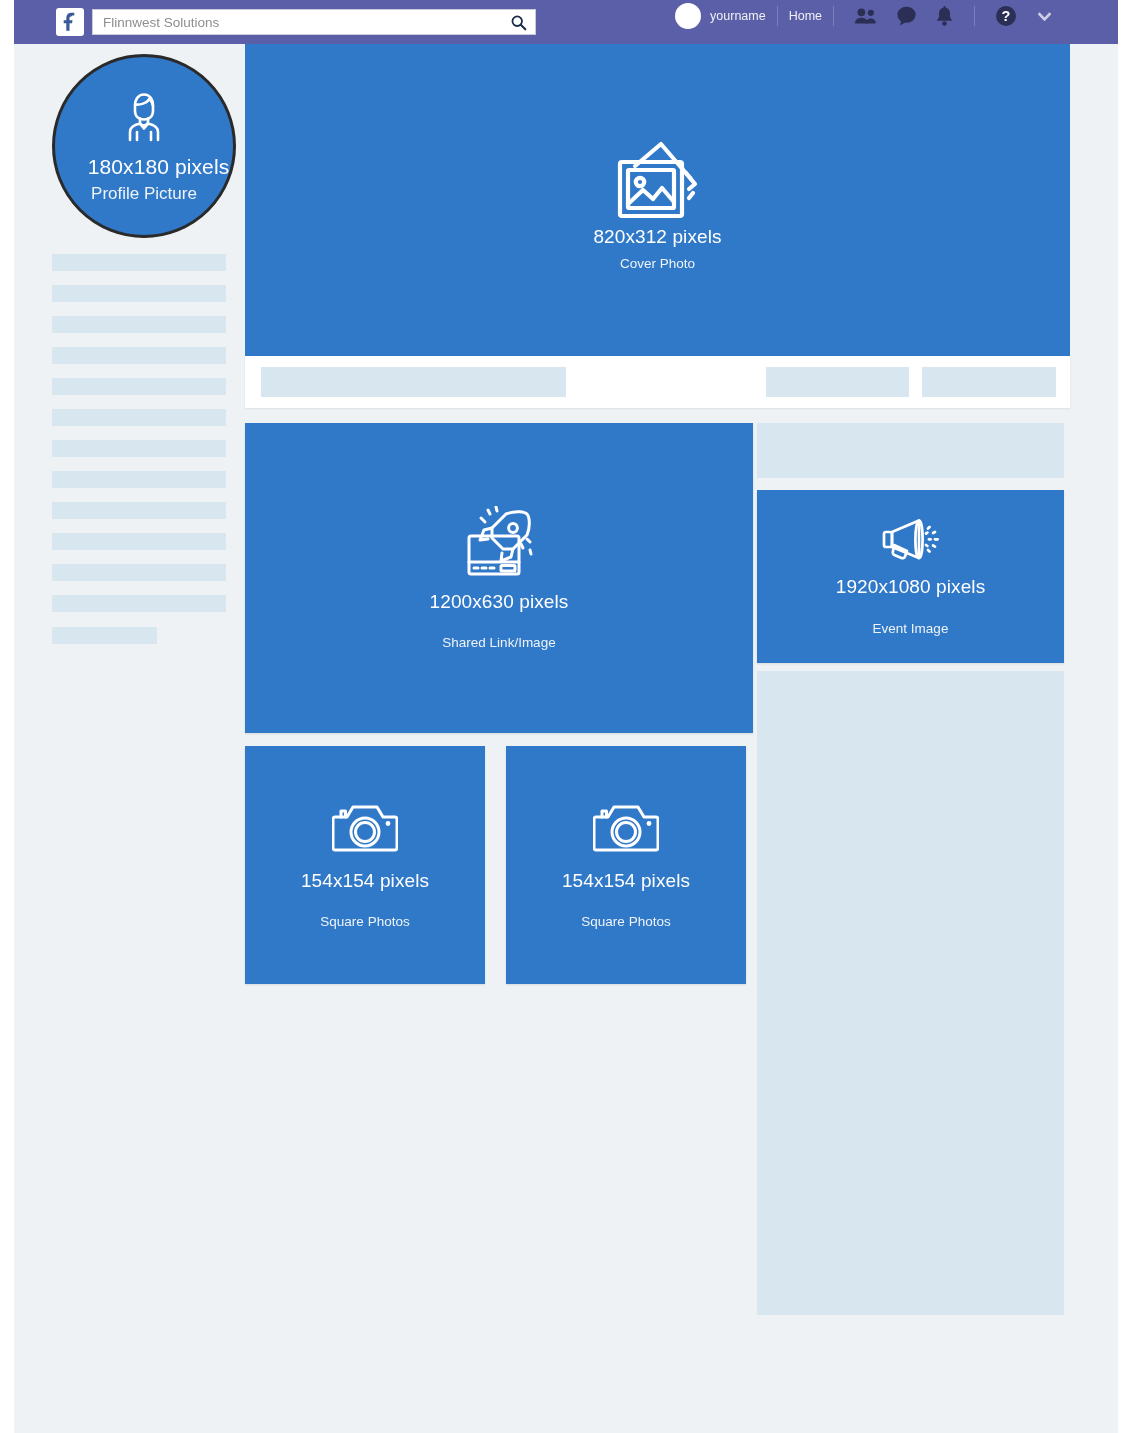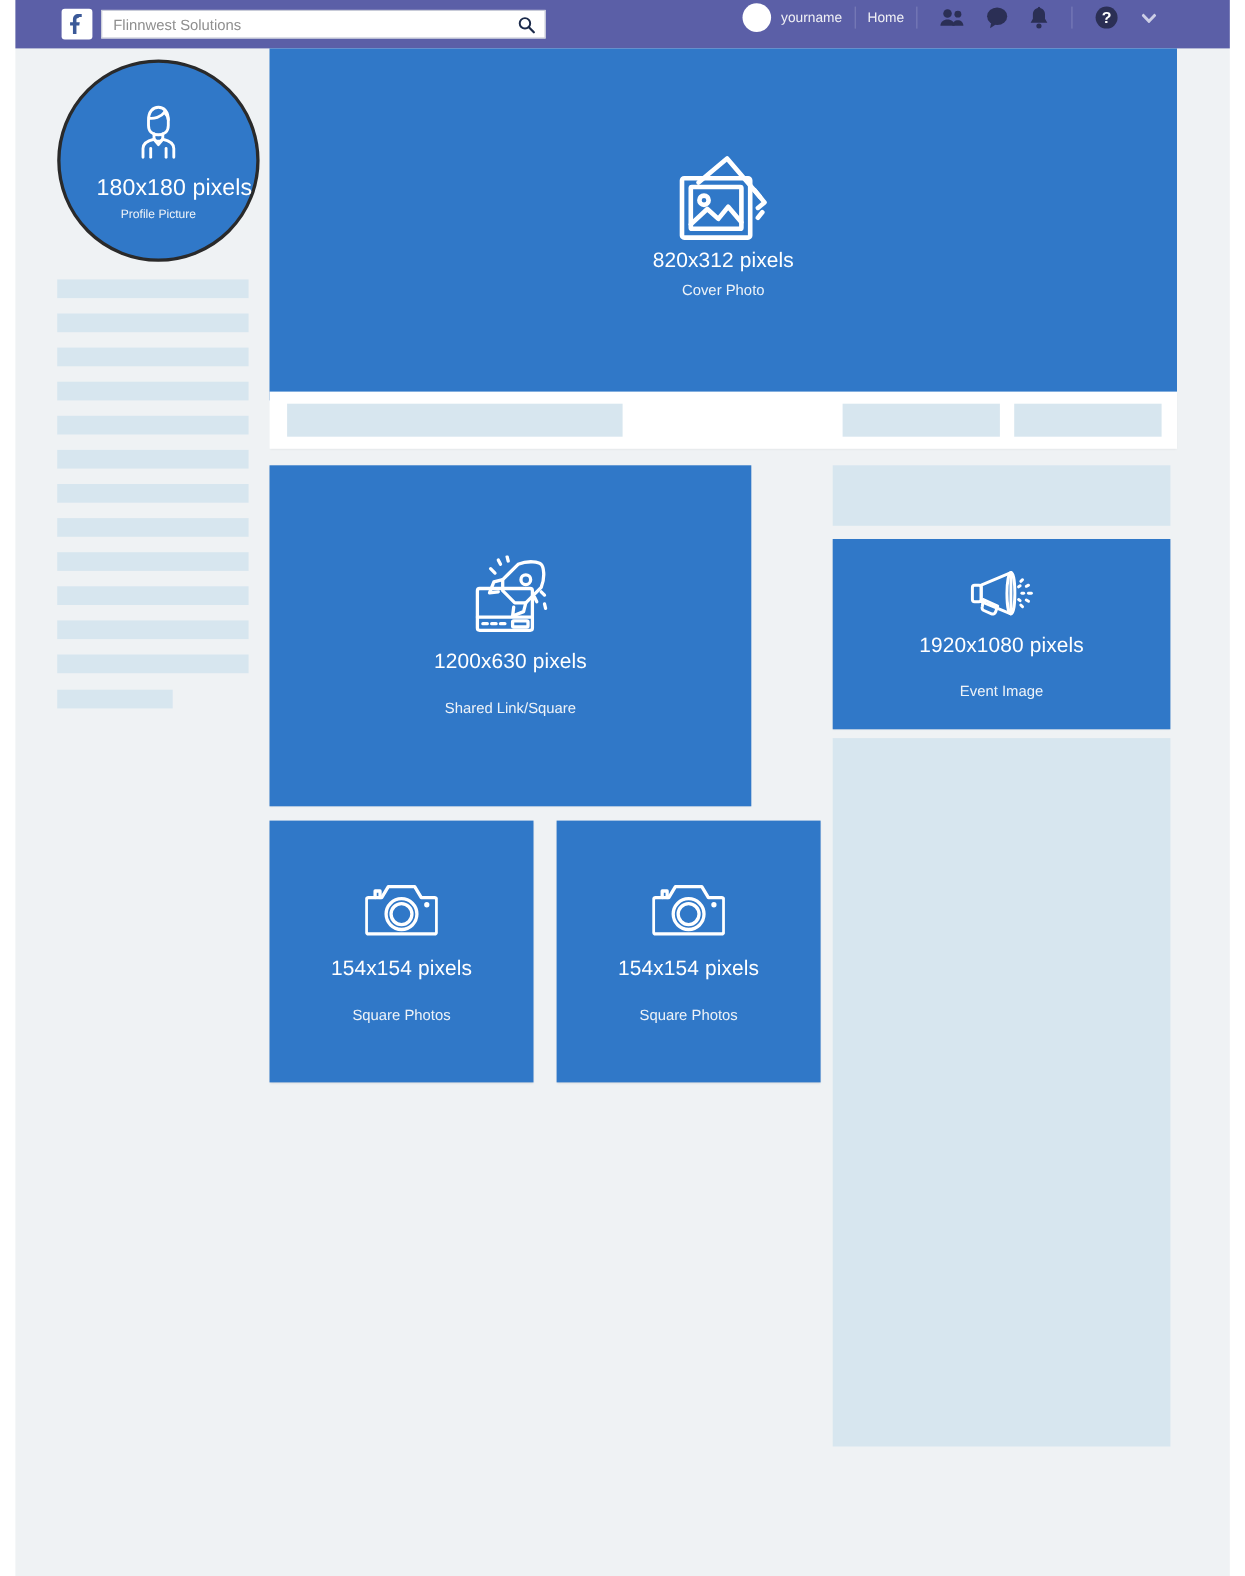--- a/index.html
+++ b/index.html
@@ -54,21 +54,21 @@
     display: flex;
     align-items: center;
     justify-content: center;
   }
   #fb-logo svg { display:block; }
 
   #searchbar {
     position: absolute;
     left: 78px;
     top: 9px;
-    width: 404px;
+    width: 444px;
     height: 26px;
     background: #ffffff;
     border: 1px solid #c8cbd8;
     box-sizing: border-box;
     display: flex;
     align-items: center;
   }
   #search-input {
     flex: 1;
     border: none;
@@ -220,26 +220,26 @@
     text-align: center;
   }
   .lbl-sub {
     color: #eef3f8;
     font-size: 13.5px;
     font-family: "Liberation Sans", sans-serif;
     margin-top: 22px;
     text-align: center;
   }
   #profile-circle .lbl-main { font-size: 21px; margin-left: 29px; }
-  #profile-circle .lbl-sub  { font-size: 11px; margin-top: 4px; }
+  #profile-circle .lbl-sub  { font-size: 17px; margin-top: 4px; }
   #cover .lbl-main { font-size: 19px; }
   #cover .lbl-sub  { font-size: 13.5px; margin-top: 7px; }
 
   
-  #tile-shared  { left: 245px; top: 423px;  width: 438px; height: 310px; }
+  #tile-shared  { left: 245px; top: 423px;  width: 508px; height: 310px; }
   #tile-sq1     { left: 245px; top: 746px;  width: 240px; height: 238px; }
   #tile-sq2     { left: 506px; top: 746px;  width: 240px; height: 238px; }
   #tile-rect    { left: 245px; top: 1005px; width: 500px; height: 310px; }
   #tile-event   { left: 757px; top: 490px;  width: 307px; height: 173px; justify-content: center; }
 
   
   .rblock {
     position: absolute;
     background: #d7e6ef;
   }
@@ -403,21 +403,21 @@
           <rect x="8" y="30" width="50" height="38" rx="2"></rect>
           <path d="M8 56 L58 56"></path>
           <path d="M13 62 L17 62"></path>
           <path d="M21 62 L25 62"></path>
           <path d="M29 62 L33 62"></path>
           <rect x="40" y="59.5" width="14" height="5.5" rx="1"></rect>
         </g>
       </svg>
     </span>
     <div class="lbl-main">1200x630 pixels</div>
-    <div class="lbl-sub">Shared Link/Square</div>
+    <div class="lbl-sub">Shared Link/Image</div>
   </div>
 
   <div class="tile" id="tile-sq1">
     <span class="ph-icon">
       <svg width="66" height="56" viewBox="0 0 66 56" aria-hidden="true">
         <g fill="none" stroke="#ffffff" stroke-width="3" stroke-linejoin="round" stroke-linecap="round">
           <path d="M3 16 L15 16 L21 6 L45 6 L51 16 L63 16 C64 16 65 17 65 18 L65 47 C65 48 64 49 63 49 L3 49 C2 49 1 48 1 47 L1 18 C1 17 2 16 3 16 Z"></path>
           <circle cx="33" cy="31" r="14"></circle>
           <circle cx="33" cy="31" r="9.5"></circle>
           <circle cx="56" cy="22.5" r="2.4" fill="#ffffff" stroke="none"></circle>

